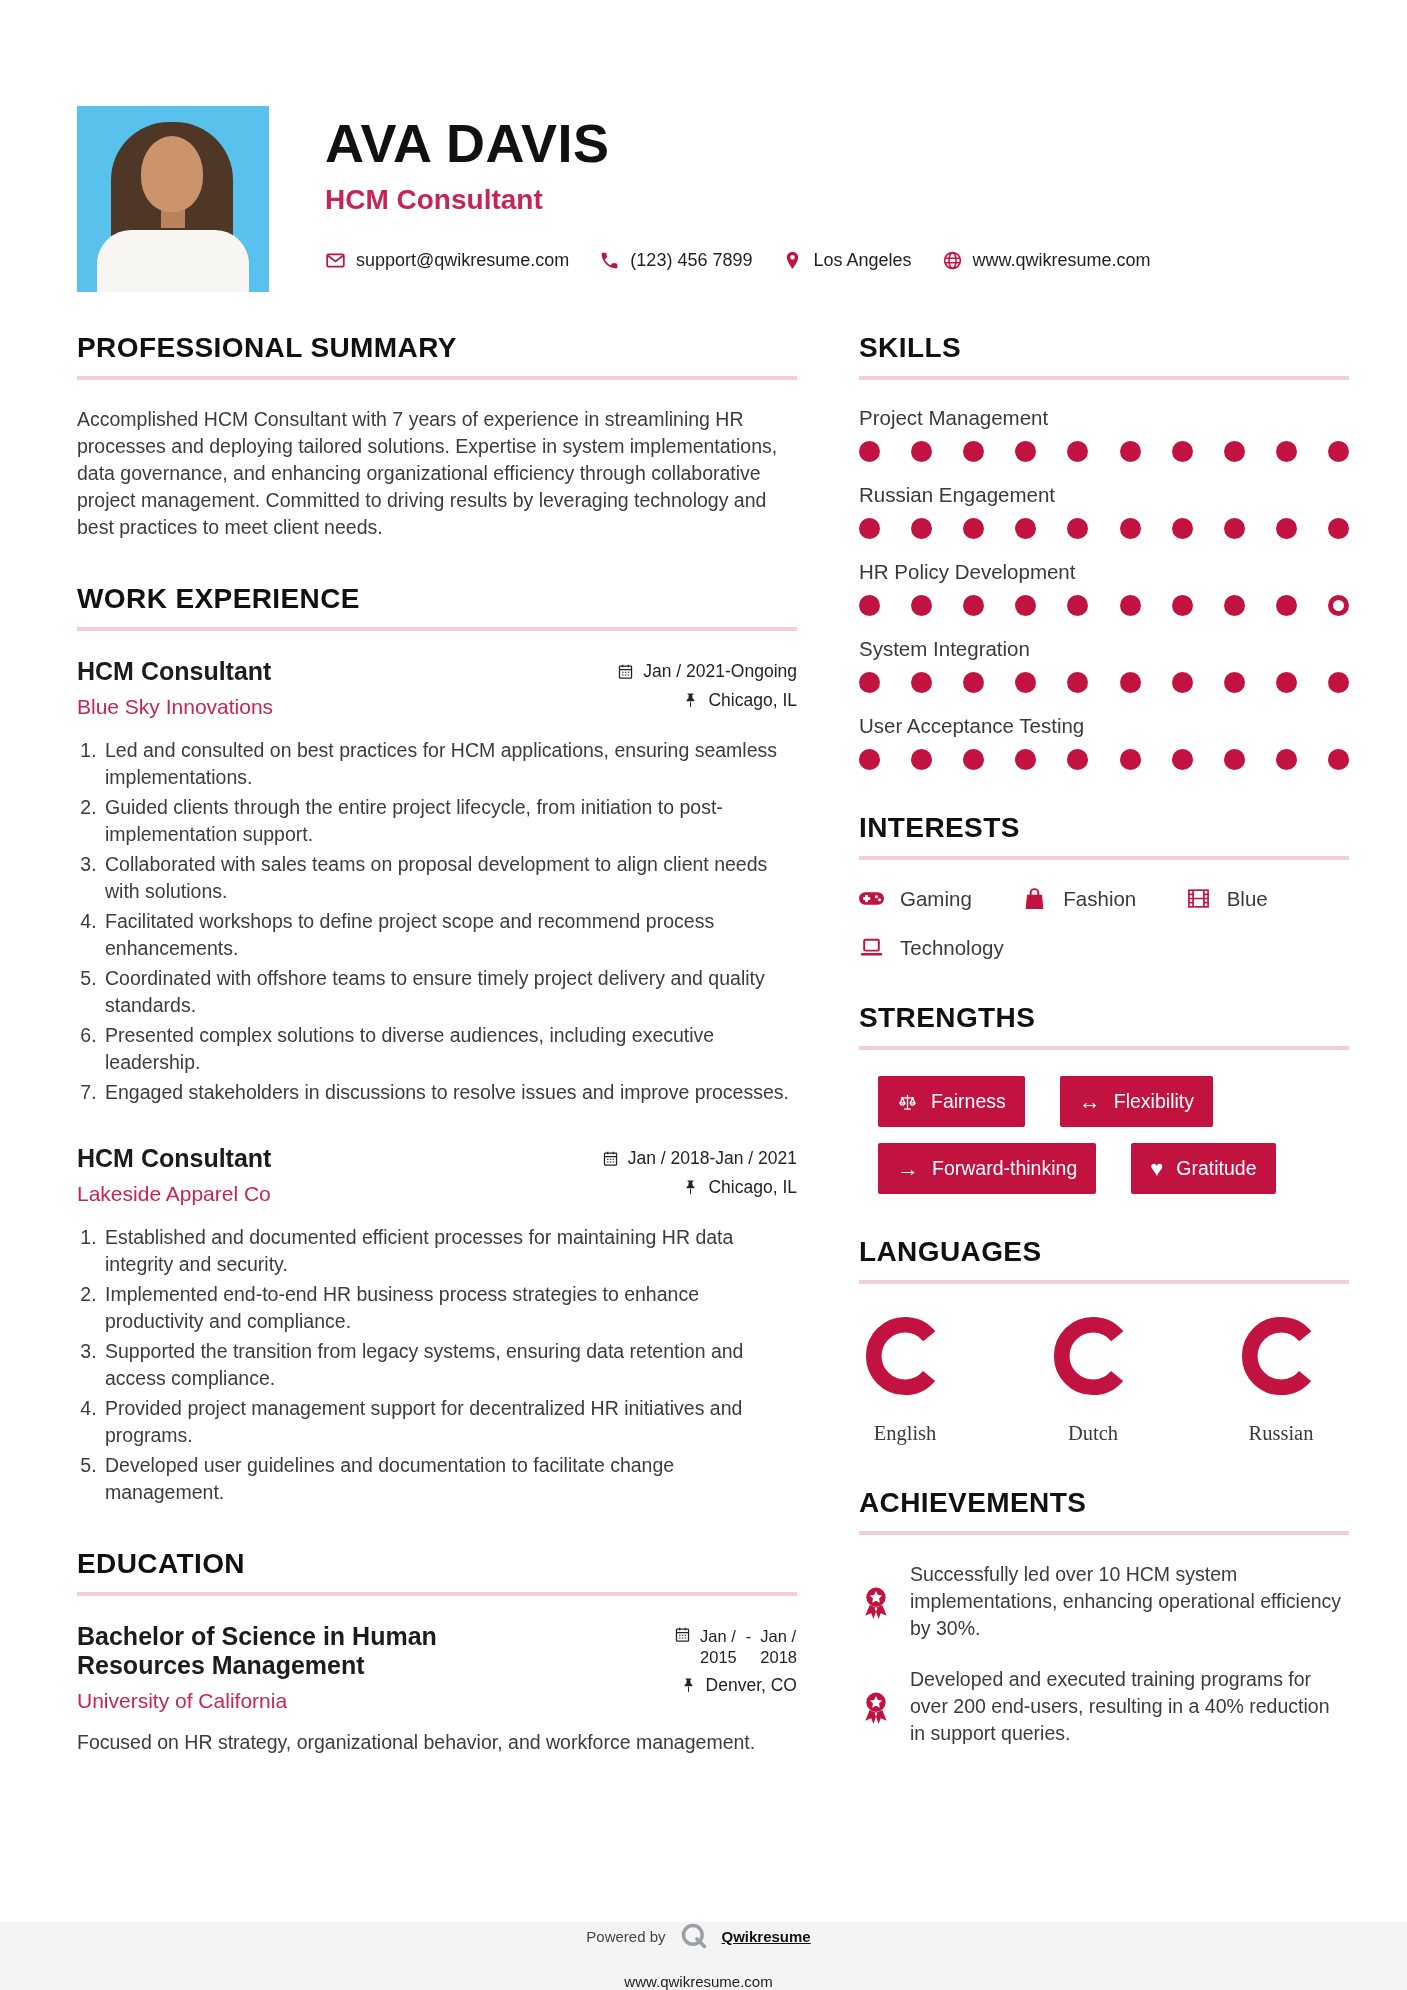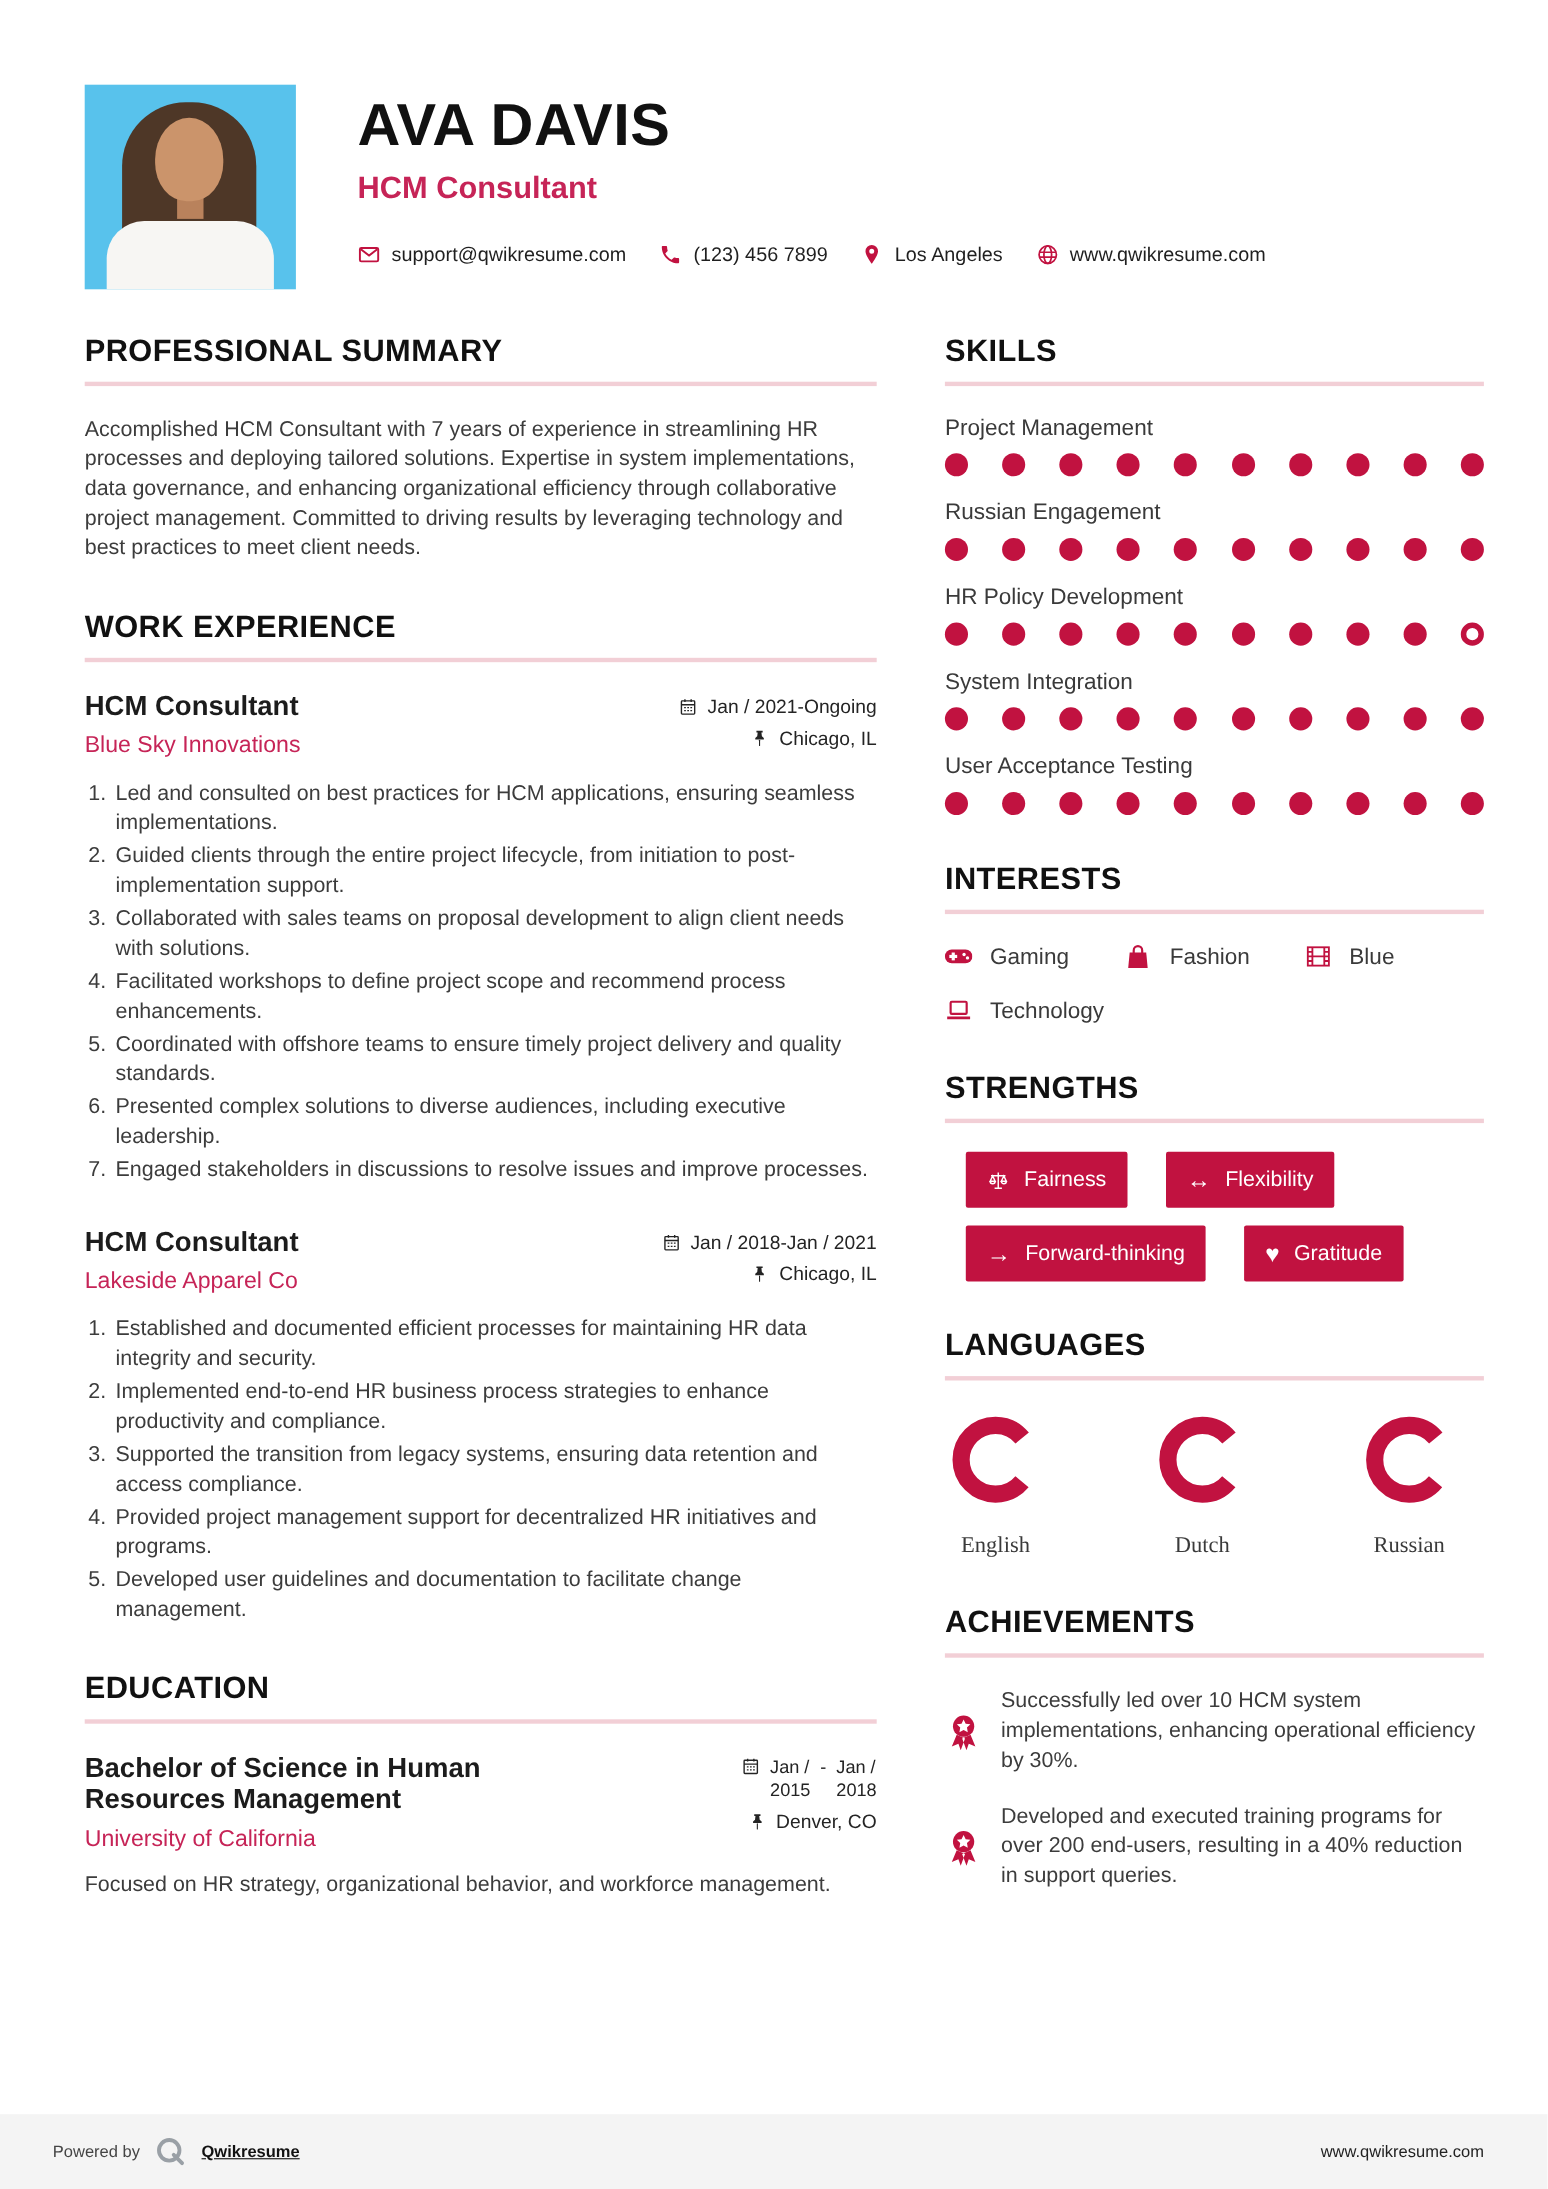--- a/index.html
+++ b/index.html
@@ -9,21 +9,21 @@
     --text:#3C3C3C;
     --dark:#1A1A1A;
   }
   *{margin:0;padding:0;box-sizing:border-box;}
   html,body{background:#fff;}
   body{
     width:1407px;height:1990px;position:relative;overflow:hidden;
     font-family:"Liberation Sans",sans-serif;color:var(--text);
   }
   
-  .header{display:flex;gap:56px;padding:77px 77px 0;align-items:flex-start;}
+  .header{display:flex;gap:56px;padding:106px 77px 0;align-items:flex-start;}
   .photo{width:192px;height:186px;background:#58C2EC;position:relative;overflow:hidden;flex:none;}
   .photo .hair{position:absolute;left:34px;top:16px;width:122px;height:150px;background:#4E3727;border-radius:58px 58px 34px 34px;}
   .photo .neck{position:absolute;left:84px;top:96px;width:24px;height:26px;background:#B9825C;}
   .photo .face{position:absolute;left:64px;top:30px;width:62px;height:76px;background:#CB946B;border-radius:50% 50% 46% 46%;}
   .photo .shirt{position:absolute;left:20px;bottom:-8px;width:152px;height:70px;background:#F7F6F3;border-radius:34px 34px 0 0;}
   .head-info{padding-top:6px;}
   .name{font-size:54px;font-weight:900;color:#111;letter-spacing:.5px;}
   .role-title{font-size:28px;font-weight:600;color:var(--link);margin-top:10px;}
   .contact-row{display:flex;gap:30px;align-items:center;margin-top:34px;font-size:18px;color:#1f1f1f;}
   .contact-item{display:flex;align-items:center;gap:10px;}
@@ -75,21 +75,21 @@
   .langs{display:flex;justify-content:space-between;width:468px;}
   .lang{display:flex;flex-direction:column;align-items:center;gap:16px;}
   .lang svg{width:92px;height:92px;color:var(--accent);}
   .lang-name{font-size:20.5px;color:#3A3A3A;font-family:Liberation Serif, serif;}
   
   .ach{display:flex;gap:17px;margin-bottom:24px;}
   .ach p{font-size:19.5px;line-height:27px;color:var(--text);}
   .ach .icn{margin-top:2px;}
   
   .footer{position:absolute;left:0;right:0;bottom:0;height:68px;background:#F4F4F4;
-          display:flex;align-items:center;justify-content:space-between;padding:0 58px 0 48px;}
+          display:flex;align-items:center;justify-content:space-between;padding:0 58px 0 48px;flex-direction:column;}
   .foot-left{display:flex;align-items:center;gap:14px;font-size:15px;color:#444;}
   .q-logo svg{width:28px;height:28px;display:block;}
   .brand-link{font-size:15px;font-weight:700;color:#111;text-decoration:underline;}
   .foot-site{font-size:15px;color:#222;}
 </style>
 </head>
 <body>
 
 <header class="header">
   <div class="photo">

